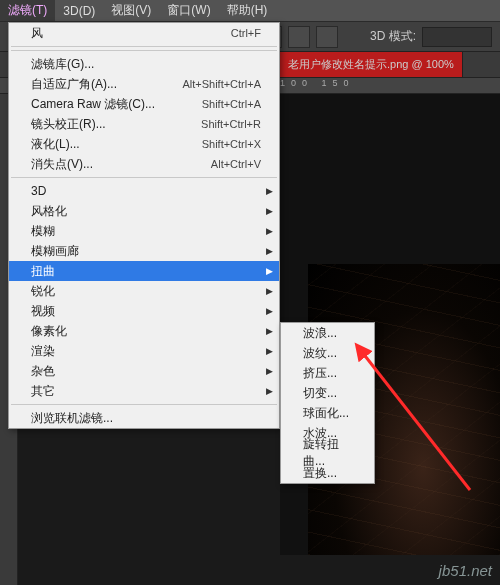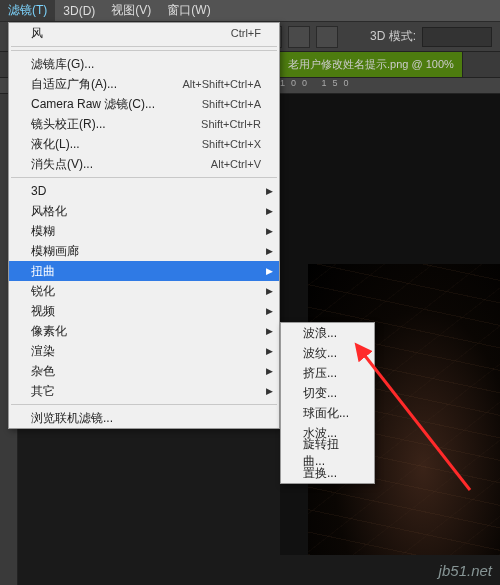--- a/index.html
+++ b/index.html
@@ -1,25 +1,25 @@
 <!DOCTYPE html>
 <html><head>
 <meta charset="utf-8">
 <style>
   * { box-sizing: border-box; margin: 0; padding: 0; font-family: "Microsoft YaHei", sans-serif; font-size: 12px; }
   body { width: 500px; height: 585px; background: #1a1a1a; overflow: hidden; position: relative; }
   .menubar { display: flex; background: #535353; height: 22px; align-items: center; border-bottom: 1px solid #2a2a2a; }
   .menubar-item { color: #ddd; padding: 0 8px; height: 100%; display: flex; align-items: center; cursor: default; }
-  .menubar-item.active { background: #3a3a3a; color: #7dd3fc; }
+  .menubar-item.active { background: #3a3a3a; color: #f0abfc; }
   .toolbar { display:flex; justify-content:flex-end; align-items:center; height:30px; background:#3f3f3f; border-bottom:1px solid #222; padding-right:8px; gap:6px;}
   .tool-btn { width:22px; height:22px; background:#4a4a4a; border:1px solid #2a2a2a;}
   .tool-label { color:#ccc;margin-left:26px; }
   .tool-select { width:70px; height:20px; background:#333; border:1px solid #222;}
   .tab-strip { display:flex; height:26px; background:#3a3a3a; border-bottom:1px solid #222; align-items:center; padding-left:280px; overflow:hidden;}
-  .doc-tab { color:#ccc; font-size:11px; white-space:nowrap; padding:0 8px; background:#4d7c0f; height:100%; display:flex; align-items:center; border-right:1px solid #222;}
+  .doc-tab { color:#ccc; font-size:11px; white-space:nowrap; padding:0 8px; background:#b91c1c; height:100%; display:flex; align-items:center; border-right:1px solid #222;}
   .ruler { height:16px; background:#444; color:#aaa; font-size:9px; padding-left:280px; overflow:hidden; white-space:nowrap; letter-spacing:6px; border-bottom:1px solid #222;}
   .canvas { position:absolute; left:280px; top:94px; right:0; bottom:30px; background:#111;}
   .canvas-img { position:absolute; left:28px; top:170px; right:0; bottom:0; background:radial-gradient(ellipse at 60% 70%, #3a2318 0%, #0a0603 55%, #000 100%); overflow:hidden;}
   .canvas-img::after{content:"";position:absolute;inset:0;background:
      repeating-linear-gradient(12deg, rgba(120,80,50,0.12) 0 1px, transparent 1px 22px),
      repeating-linear-gradient(-38deg, rgba(90,60,40,0.08) 0 1px, transparent 1px 30px);}
   .vbar{position:absolute;left:0;top:94px;width:18px;bottom:0;background:#3a3a3a;border-right:1px solid #222;}
 
   .menu { position:absolute; background:#f0f0f0; border:1px solid #9a9a9a; box-shadow:2px 2px 6px rgba(0,0,0,.4); }
   .menu.main { left:8px; top:22px; width:272px; }
@@ -36,20 +36,21 @@
   .watermark { position:absolute; right:8px; bottom:6px; color:#9aa; font-size:15px; font-style:italic; opacity:.85;}
 </style>
 </head>
 <body>
 
 <div class="menubar">
   <div class="menubar-item active">滤镜(T)</div>
   <div class="menubar-item">3D(D)</div>
   <div class="menubar-item">视图(V)</div>
   <div class="menubar-item">窗口(W)</div>
+  <div class="menubar-item">帮助(H)</div>
 </div>
 
 <div class="toolbar">
   <div class="tool-btn"></div>
   <div class="tool-btn"></div>
   <div class="tool-btn"></div>
   <span class="tool-label">3D 模式:</span>
   <div class="tool-select"></div>
 </div>
 

